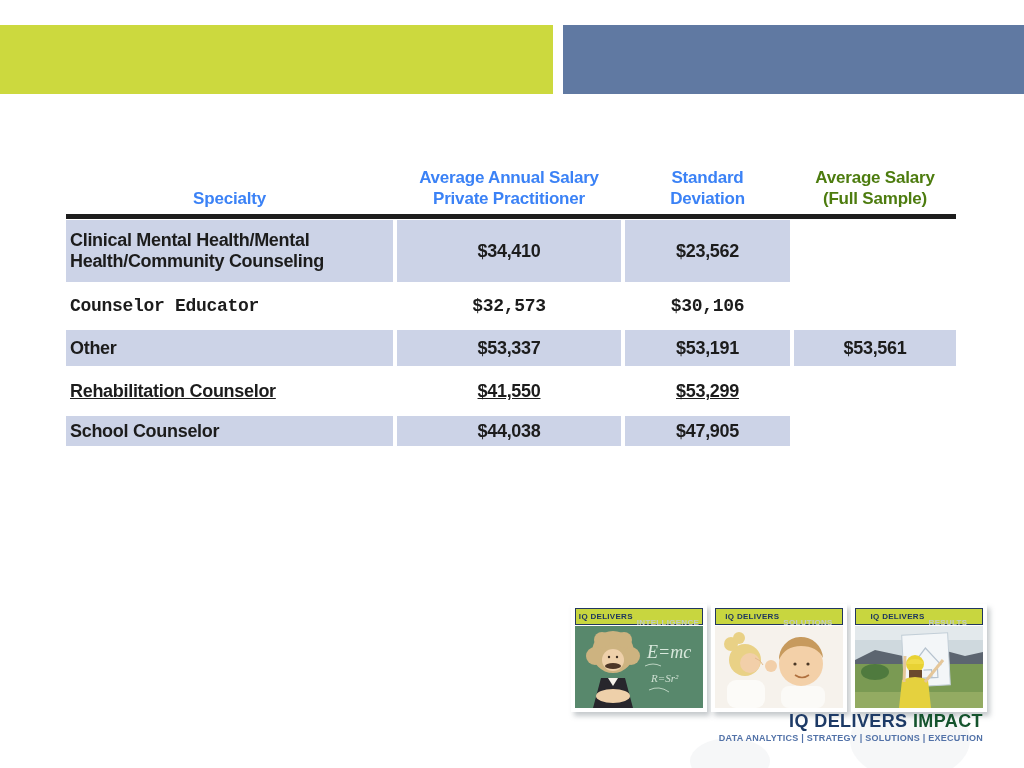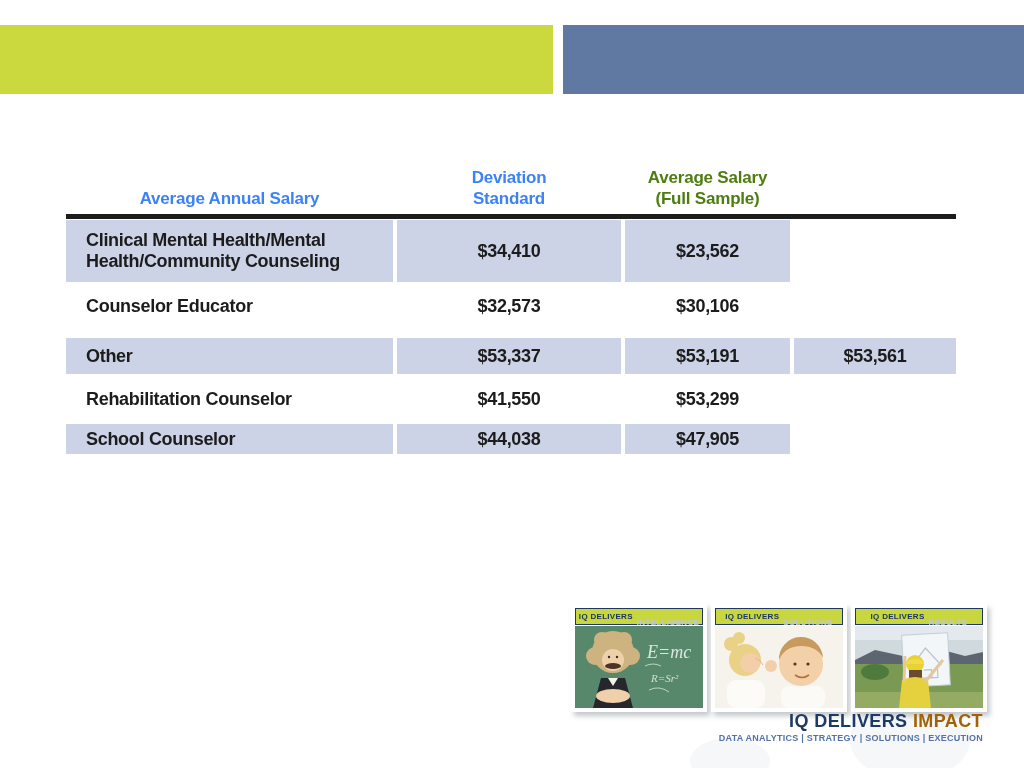--- a/index.html
+++ b/index.html
@@ -24,22 +24,22 @@
   .th.strong{color:#4d7c0f;}
   .hline{height:5px;background:#1d1d1d;}
   .rows{display:flex;flex-direction:column;gap:4px;margin-top:1px;}
   .row{display:grid;grid-template-columns:327px 224px 165px 162px;column-gap:4px;}
   .row.shaded .cell{background:#ccd3e7;}
   .cell{
     display:flex;align-items:center;justify-content:center;
     font-size:18px;font-weight:700;color:#1c1c1c;letter-spacing:-0.3px;
   }
   .cell.spec{justify-content:flex-start;text-align:left;
-    padding-left:20px;padding-right:10px;line-height:1.18;}
-  .r1{height:62px;} .r2{height:40px;} .r3{height:36px;margin-top:8px;} .r4{height:42px;} .r5{height:30px;}
+    padding-left:4px;padding-right:10px;line-height:1.18;}
+  .r1{height:62px;} .r2{height:40px;font-family:Liberation Mono, monospace;} .r3{height:36px;} .r4{height:42px;text-decoration:underline;} .r5{height:30px;}
 
   
   .card{
     position:absolute;top:604px;width:136px;height:108px;background:#ffffff;
     box-shadow:3px 4px 5px rgba(90,100,110,0.35);
     padding:4px;box-sizing:border-box;
   }
   .card1{left:571px;} .card2{left:711px;} .card3{left:851px;}
   .card-bar{
     height:17px;background:#c8d63f;border:1px solid #22375f;box-sizing:border-box;
@@ -49,44 +49,48 @@
   .card-bar .brand{color:#1c3560;}
   .card-bar .word{color:#c2ccc6;margin-top:12px;}
   .card-photo{width:100%;height:82px;display:block;margin-top:1px;}
 
   
   .impact{
     position:absolute;right:41px;top:711px;font-size:18px;font-weight:700;
     letter-spacing:0.4px;white-space:nowrap;
   }
   .impact .brand{color:#1d3a66;}
-  .impact .word{color:#a16207;}
+  .impact .word{color:#14532d;}
   .tagline{
     position:absolute;right:41px;top:733px;font-size:9px;font-weight:700;
     color:#5272a8;letter-spacing:0.25px;white-space:nowrap;
   }
   
   .blob{position:absolute;border-radius:50%;background:rgba(110,120,135,0.06);}
   .blob1{left:690px;top:738px;width:80px;height:46px;}
   .blob2{left:850px;top:700px;width:120px;height:80px;}
 </style>
 </head>
 <body>
 
 <div class="bar bar-green"></div>
 <div class="bar bar-blue"></div>
 
 <div class="table-wrap">
   <div class="tgrid thead">
     <div class="th">
+      <div>Specialty</div>
+    </div>
+    <div class="th">
       <div>Average Annual Salary</div>
+      <div>Private Practitioner</div>
     </div>
     <div class="th">
+      <div>Standard</div>
       <div>Deviation</div>
-      <div>Standard</div>
     </div>
     <div class="th strong">
       <div>Average Salary</div>
       <div>(Full Sample)</div>
     </div>
   </div>
   <div class="hline"></div>
   <div class="rows">
     <div class="row shaded">
       <div class="cell spec r1">Clinical Mental Health/Mental Health/Community Counseling</div>

